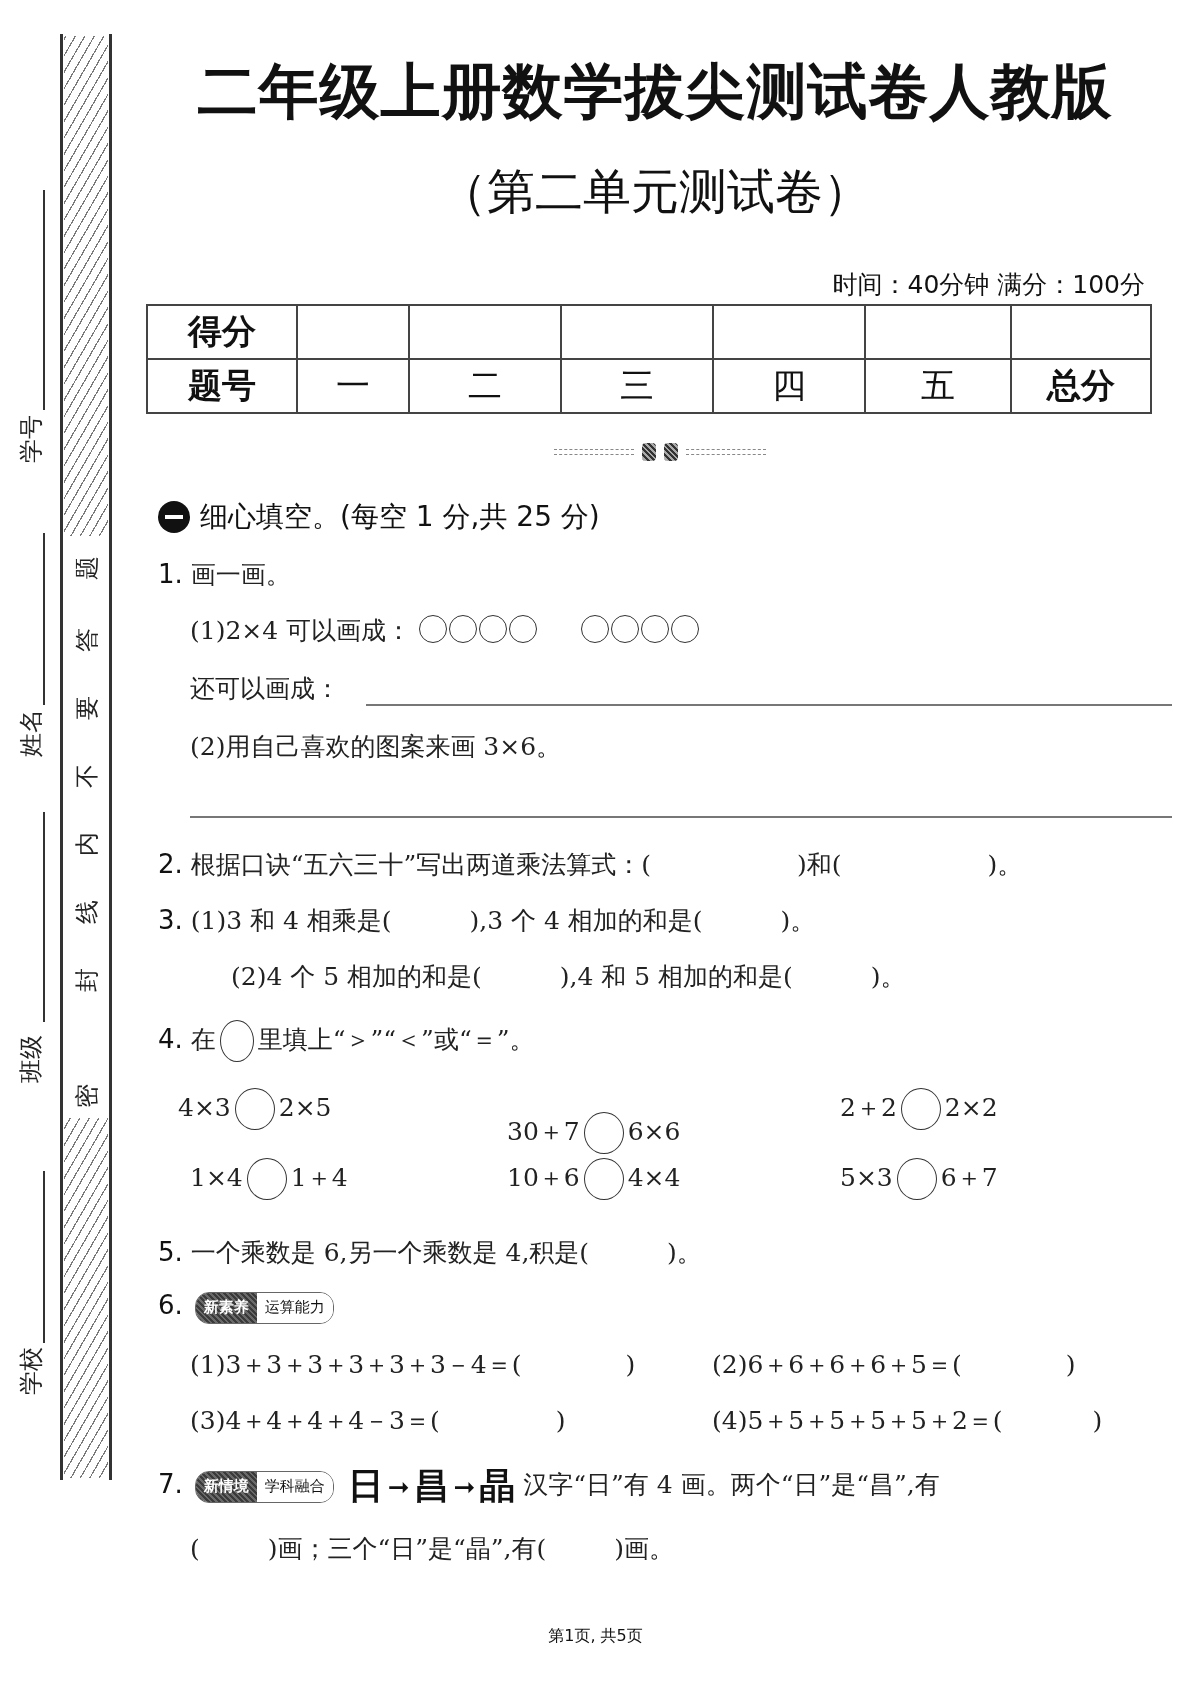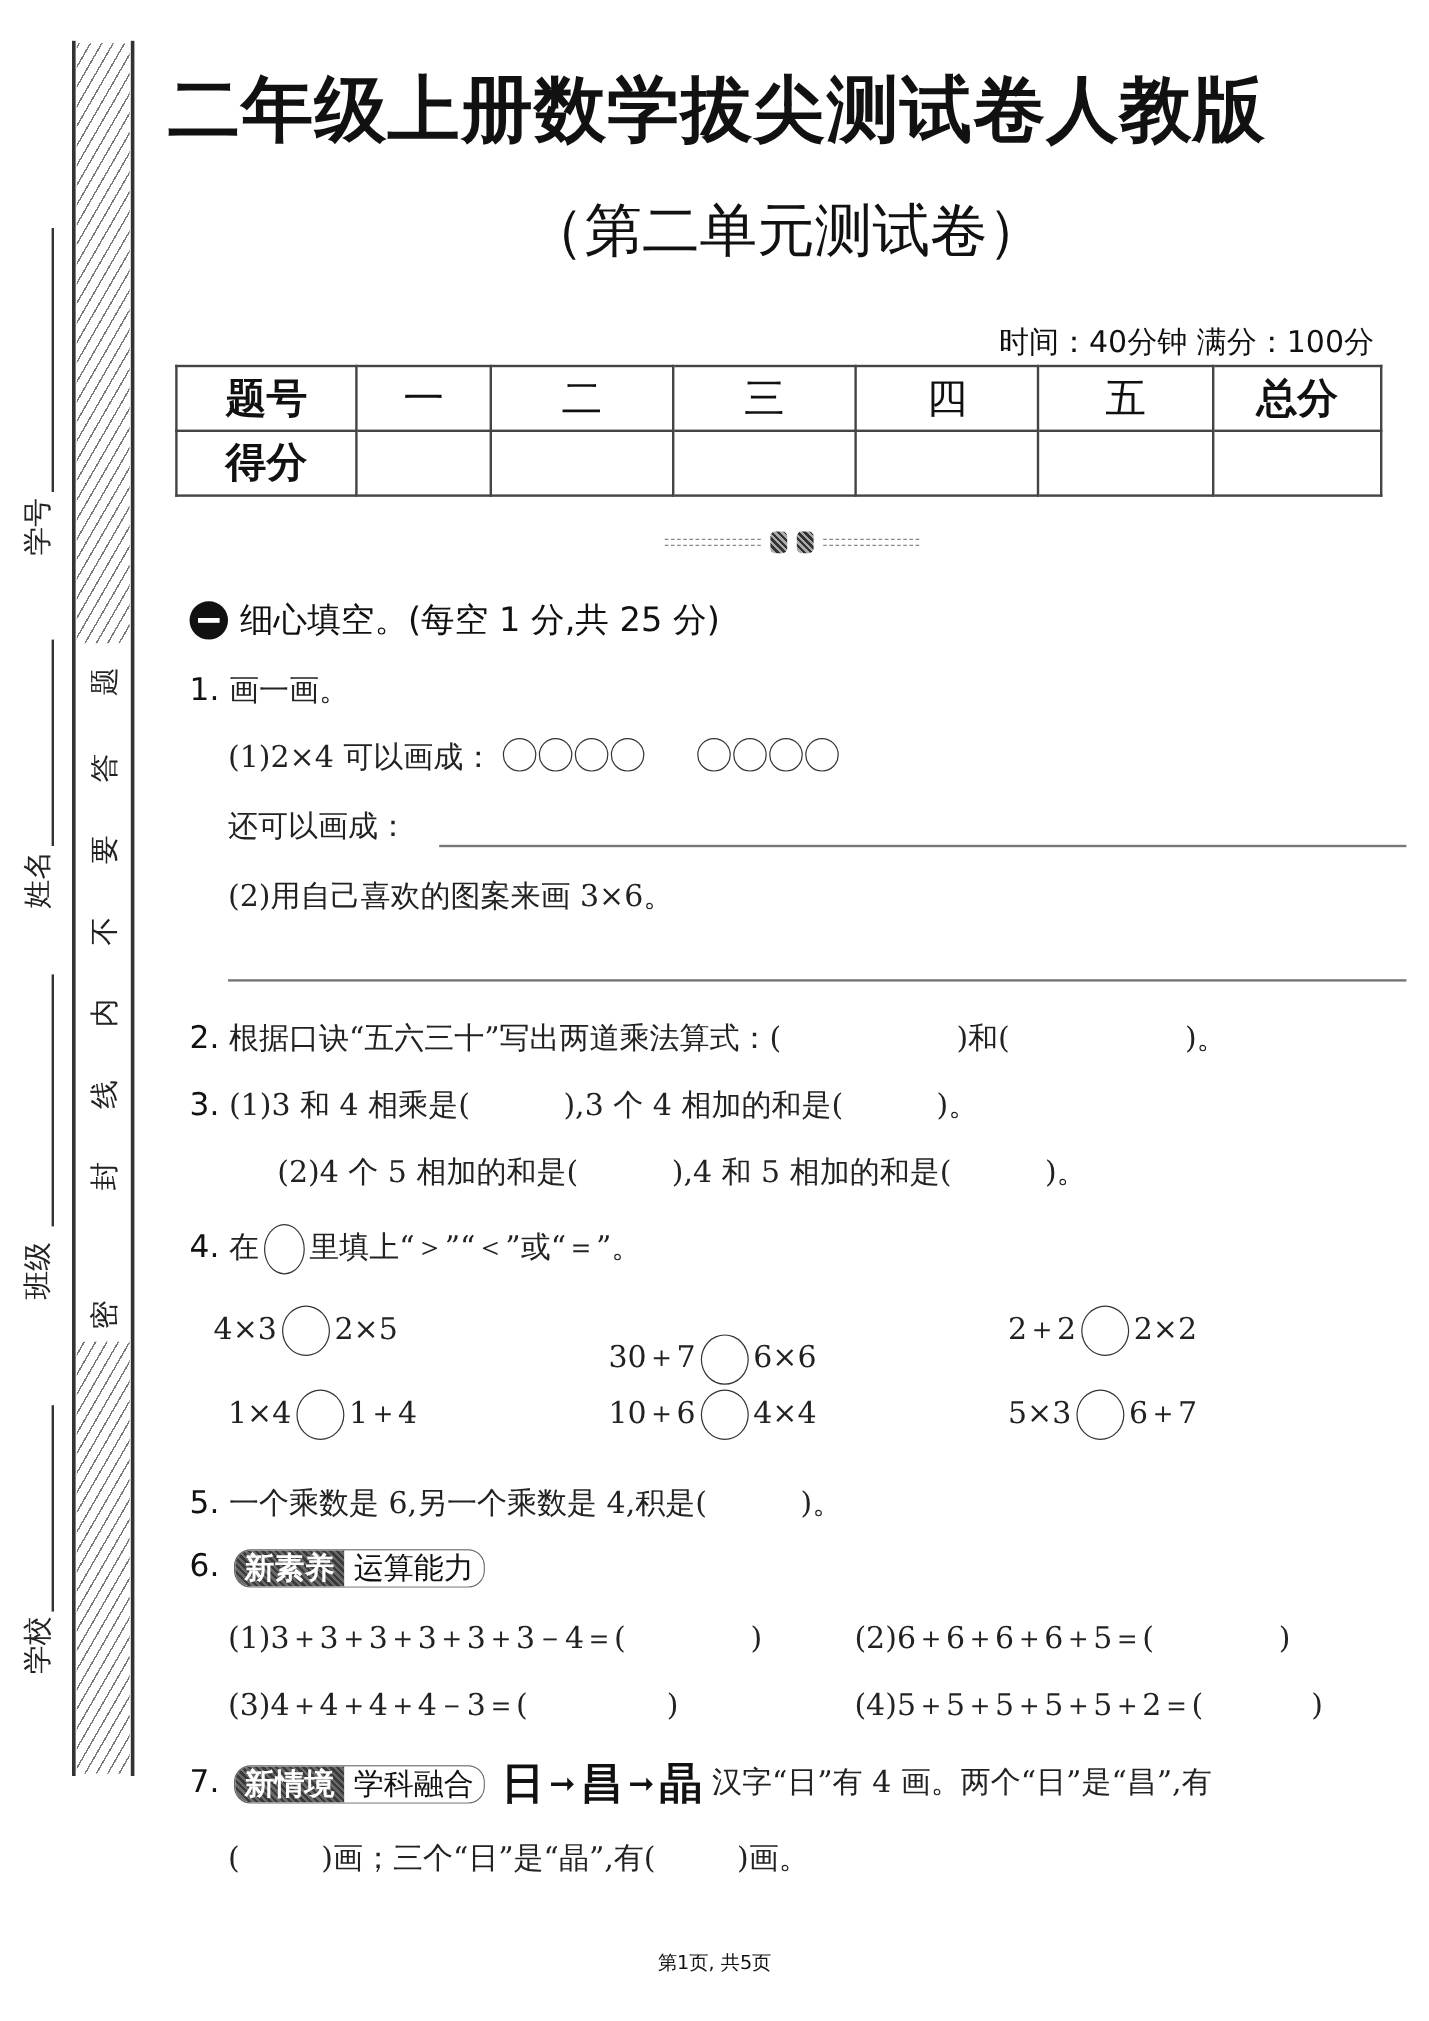--- a/index.html
+++ b/index.html
@@ -15,21 +15,21 @@
     background: repeating-linear-gradient(-60deg, transparent 0 7px, #7a7a7a 7px 8.2px);
   }
   .seal-char { position: absolute; left: 72px; width: 30px; text-align: center;
     font-family: "DejaVu Sans", sans-serif; font-size: 24px; color: #222; transform: rotate(-90deg); }
   .field { position: absolute; left: 0; width: 60px; }
   .field .line { position: absolute; left: 43px; width: 2px; background: #333; }
   .field .lbl { position: absolute; left: 16px; width: 30px; font-family: "DejaVu Sans", sans-serif;
     font-size: 24px; color: #222; transform: rotate(-90deg); transform-origin: center; text-align: center; white-space: nowrap; }
 
   
-  .title { position: absolute; left: 140px; width: 1030px; top: 52px; 
+  .title { position: absolute; left: 140px; width: 1030px; top: 52px; text-align: center;
     font-family: "DejaVu Sans", sans-serif; font-weight: bold; font-size: 60px; letter-spacing: 1px; color: #111; }
   .subtitle { position: absolute; left: 140px; width: 1030px; top: 160px; text-align: center;
     font-family: "DejaVu Sans", sans-serif; font-size: 48px; color: #111; }
   .meta { position: absolute; right: 46px; top: 268px; font-family: "DejaVu Sans", sans-serif;
     font-size: 25px; color: #111; }
 
   
   table.score { position: absolute; left: 146px; top: 304px; width: 1006px; border-collapse: collapse; }
   table.score td { border: 2px solid #444; height: 54px; text-align: center;
     font-family: "DejaVu Sans", sans-serif; font-size: 34px; color: #111; }
@@ -49,21 +49,21 @@
   .part-num { width: 32px; height: 32px; border-radius: 50%; background: #111; position: relative; }
   .part-num::after { content: ""; position: absolute; left: 7px; right: 7px; top: 14px; height: 4px; background: #fff; }
   .qnum { font-family: "DejaVu Sans", sans-serif; font-size: 26px; color: #111; }
   .circles span { display: inline-block; width: 28px; height: 28px; border: 1.5px solid #333; border-radius: 50%; margin-right: 2px; vertical-align: -4px; }
   .hline { position: absolute; height: 2px; background: #777; }
   .blank { display: inline-block; }
   .oval { display: inline-block; width: 40px; height: 42px; border: 1.5px solid #333; border-radius: 50%; vertical-align: middle; margin: 0 4px; }
   .oval.small { width: 34px; height: 42px; }
 
   .badge { display: inline-flex; align-items: stretch; border: 1.5px solid #666; border-radius: 14px; overflow: hidden;
-    height: 32px; vertical-align: middle; margin: 0 6px 0 4px; font-family: Liberation Serif, serif; font-size: 25px; }
+    height: 32px; vertical-align: middle; margin: 0 6px 0 4px; font-family: Liberation Serif, serif; font-size: 15px; }
   .badge .b1 { background: repeating-linear-gradient(45deg,#3a3a3a 0 2px,#6a6a6a 2px 4px); color: #fff; padding: 2px 8px; display: flex; align-items: center; font-weight: bold; }
   .badge .b2 { background: #fff; color: #111; padding: 2px 8px; display: flex; align-items: center; }
   .bigchar { font-family: "DejaVu Sans", sans-serif; font-weight: bold; font-size: 36px; color: #111; vertical-align: middle; }
   .arrow { font-family: "DejaVu Sans", sans-serif; font-size: 26px; color: #111; vertical-align: middle; margin: 0 4px; }
 
   .footer { position: absolute; left: 0; width: 1191px; top: 1626px; text-align: center;
     font-family: "DejaVu Sans", sans-serif; font-size: 16px; color: #111; }
 </style>
 </head>
 <body>
@@ -101,37 +101,37 @@
   </div>
 </div>
 
 <div class="title">二年级上册数学拔尖测试卷人教版</div>
 <div class="subtitle">（第二单元测试卷）</div>
 <div class="meta">时间：40分钟  满分：100分</div>
 
 <table class="score">
   <tbody>
       <tr>
+    <td class="hdr">得分</td>
+    <td></td>
+    <td></td>
+    <td></td>
+    <td></td>
+    <td></td>
+    <td></td>
+  </tr>
+  <tr>
     <td class="hdr" style="width:150px;">题号</td>
     <td style="width:112px;">一</td>
     <td style="width:152px;">二</td>
     <td style="width:152px;">三</td>
     <td style="width:152px;">四</td>
     <td style="width:146px;">五</td>
     <td class="hdr">总分</td>
   </tr>
-  <tr>
-    <td class="hdr">得分</td>
-    <td></td>
-    <td></td>
-    <td></td>
-    <td></td>
-    <td></td>
-    <td></td>
-  </tr>
 </tbody>
   </table>
 
 <div class="banner">
   <span class="dash"></span>
   <span class="blob"></span>
   <span class="blob"></span>
   <span class="dash"></span>
 </div>
 

